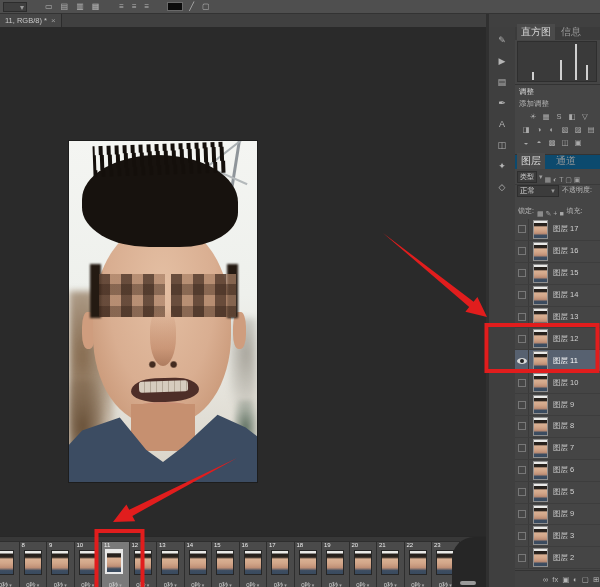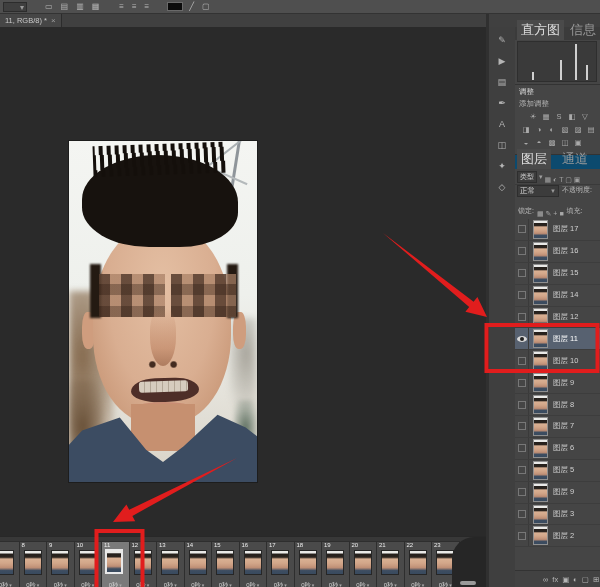--- a/index.html
+++ b/index.html
@@ -79,21 +79,21 @@
   
   #dock-strip { position:absolute; left:489px; top:27px; width:26px; height:560px; background:#3f3f3f;
     display:flex; flex-direction:column; align-items:center; padding-top:6px; gap:6px; }
   .dock-btn { width:18px; height:15px; color:#b5b5b5; font-size:9px; line-height:15px; text-align:center; }
 
   #panels { position:absolute; left:515px; top:27px; width:85px; height:560px; background:#454545; }
 
   
   #histogram { position:absolute; left:0; top:0; width:85px; height:57px; }
   .ptabs { height:13px; background:#3b3b3b; display:flex; align-items:flex-end; gap:2px; padding-left:2px; }
-  .ptab { font-size:13px; padding:1px 4px; color:#999; }
+  .ptab { font-size:10px; padding:1px 4px; color:#999; }
   .ptab.active { background:#4a4a4a; color:#ddd; }
   #histogram-well { position:absolute; left:2px; top:14px; width:80px; height:41px;
     background:#3a3a3a; border:1px solid #2e2e2e; }
   .spike { position:absolute; bottom:1px; width:2px; background:#cfcfcf; }
 
   
   #adjustments { position:absolute; left:0; top:57px; width:85px; height:71px; border-top:1px solid #333; }
   #adjustments .a-title { font-size:7.5px; color:#ddd; padding:2px 0 0 4px; }
   #adjustments .a-sub { font-size:7.5px; color:#b5b5b5; padding:2px 0 1px 4px; }
   .adj-row { display:flex; gap:3px; height:13px; align-items:center; }
@@ -319,20 +319,27 @@
               <span class="eye-empty"></span>
             </div>
             <div class="l-thumb thumb-face"></div>
             <span class="l-label">图层 14</span>
           </div>
           <div class="layer-row">
             <div class="eye-well">
               <span class="eye-empty"></span>
             </div>
             <div class="l-thumb thumb-face"></div>
+            <span class="l-label">图层 13</span>
+          </div>
+          <div class="layer-row">
+            <div class="eye-well">
+              <span class="eye-empty"></span>
+            </div>
+            <div class="l-thumb thumb-face"></div>
             <span class="l-label">图层 12</span>
           </div>
           <div class="layer-row sel">
             <div class="eye-well">
               <span class="eye"></span>
             </div>
             <div class="l-thumb thumb-face"></div>
             <span class="l-label">图层 11</span>
           </div>
           <div class="layer-row">

